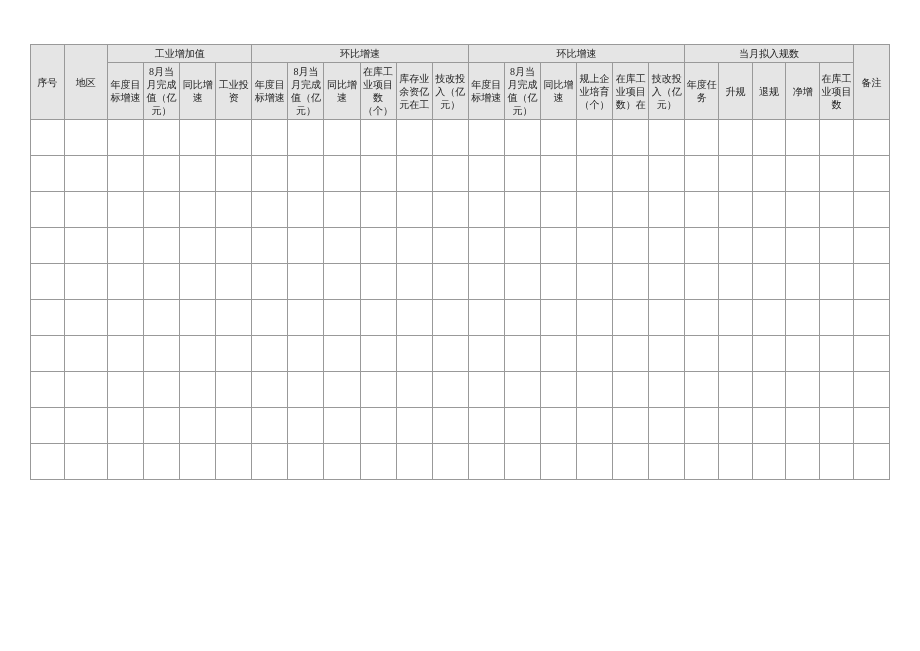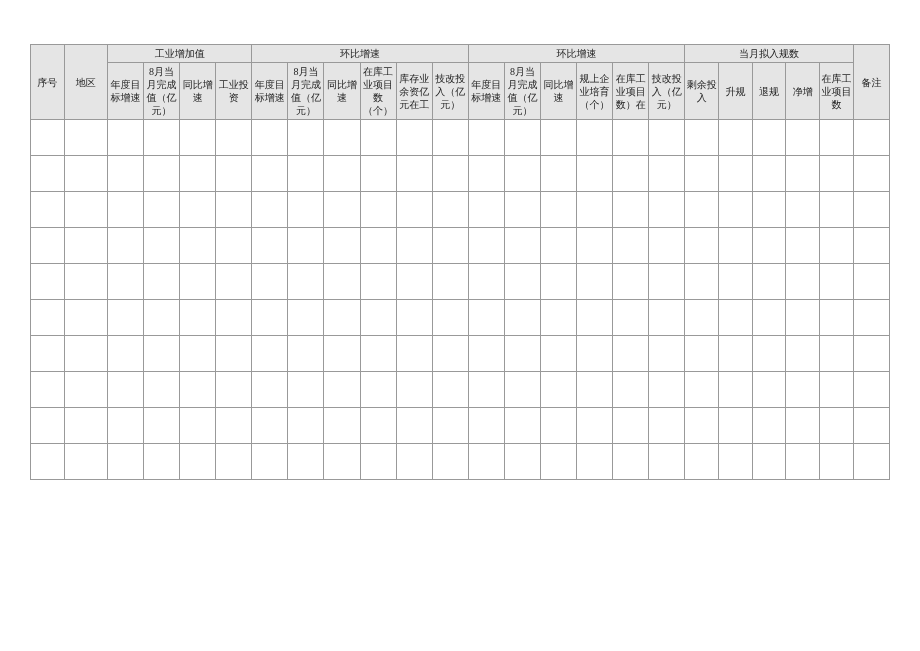--- a/index.html
+++ b/index.html
@@ -121,21 +121,21 @@
         <th>库存业余资亿元在工</th>
         <th>技改投入（亿元）</th>
 
         <th>年度目标增速</th>
         <th>8月当月完成值（亿元）</th>
         <th>同比增速</th>
         <th>规上企业培育（个）</th>
         <th>在库工业项目数）在</th>
         <th>技改投入（亿元）</th>
 
-        <th>剩余投入</th>
+        <th>年度任务</th>
         <th>升规</th>
         <th>退规</th>
         <th>净增</th>
         <th>在库工业项目数</th>
       </tr>
     </thead>
     <tbody id="table-body">
     <tr class="data-row">
           <td></td>
           <td></td>

